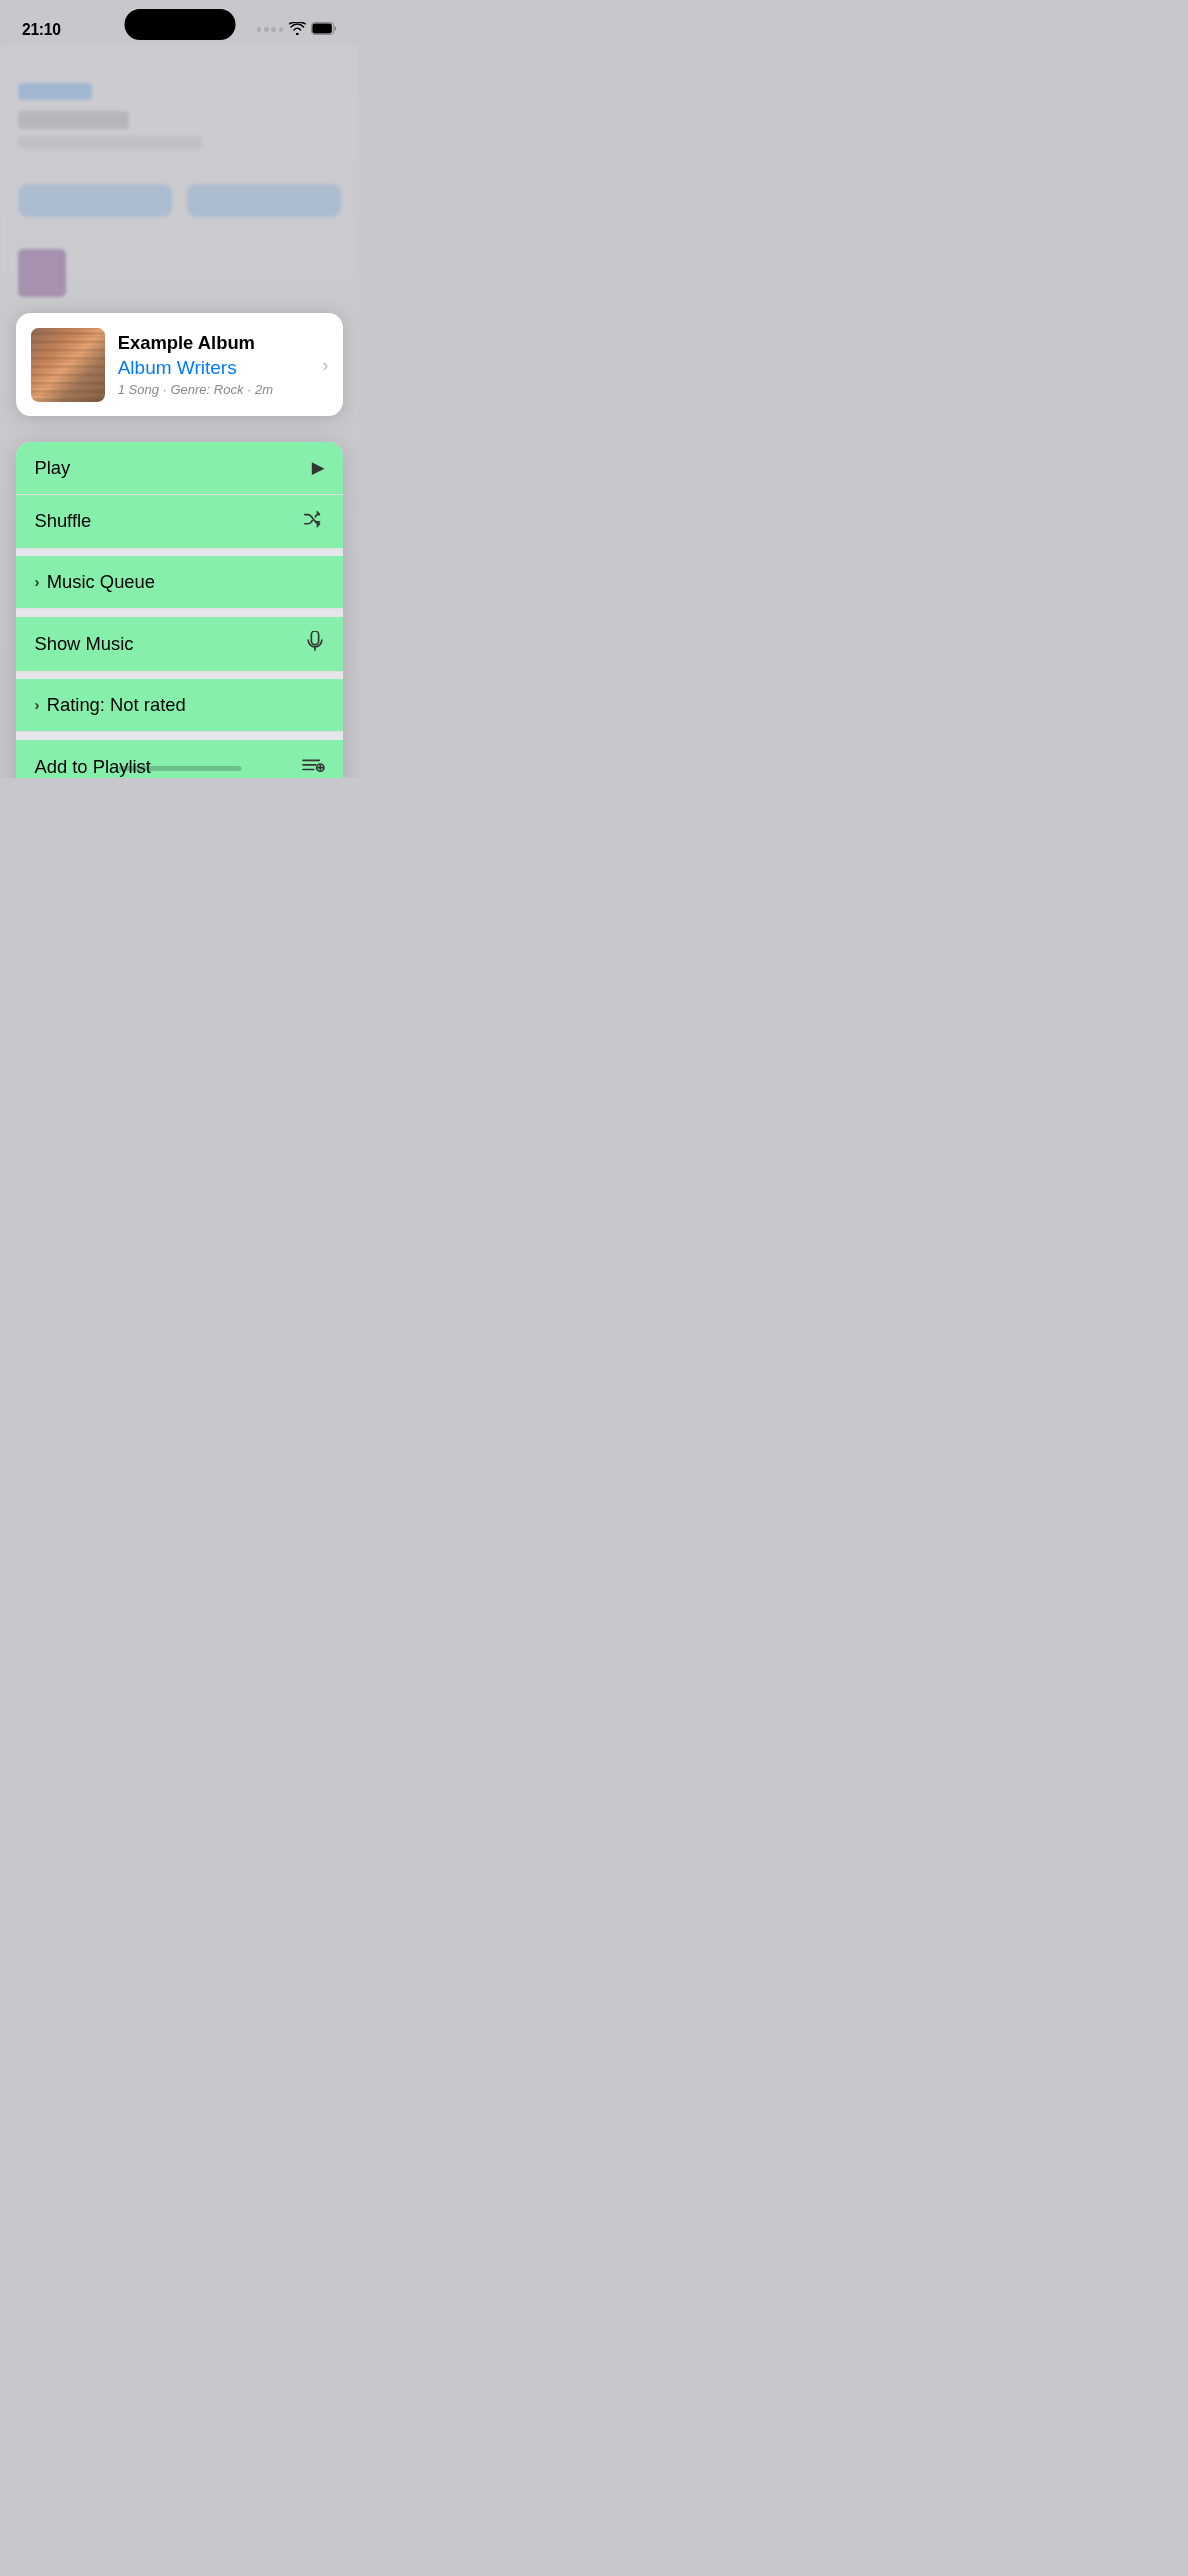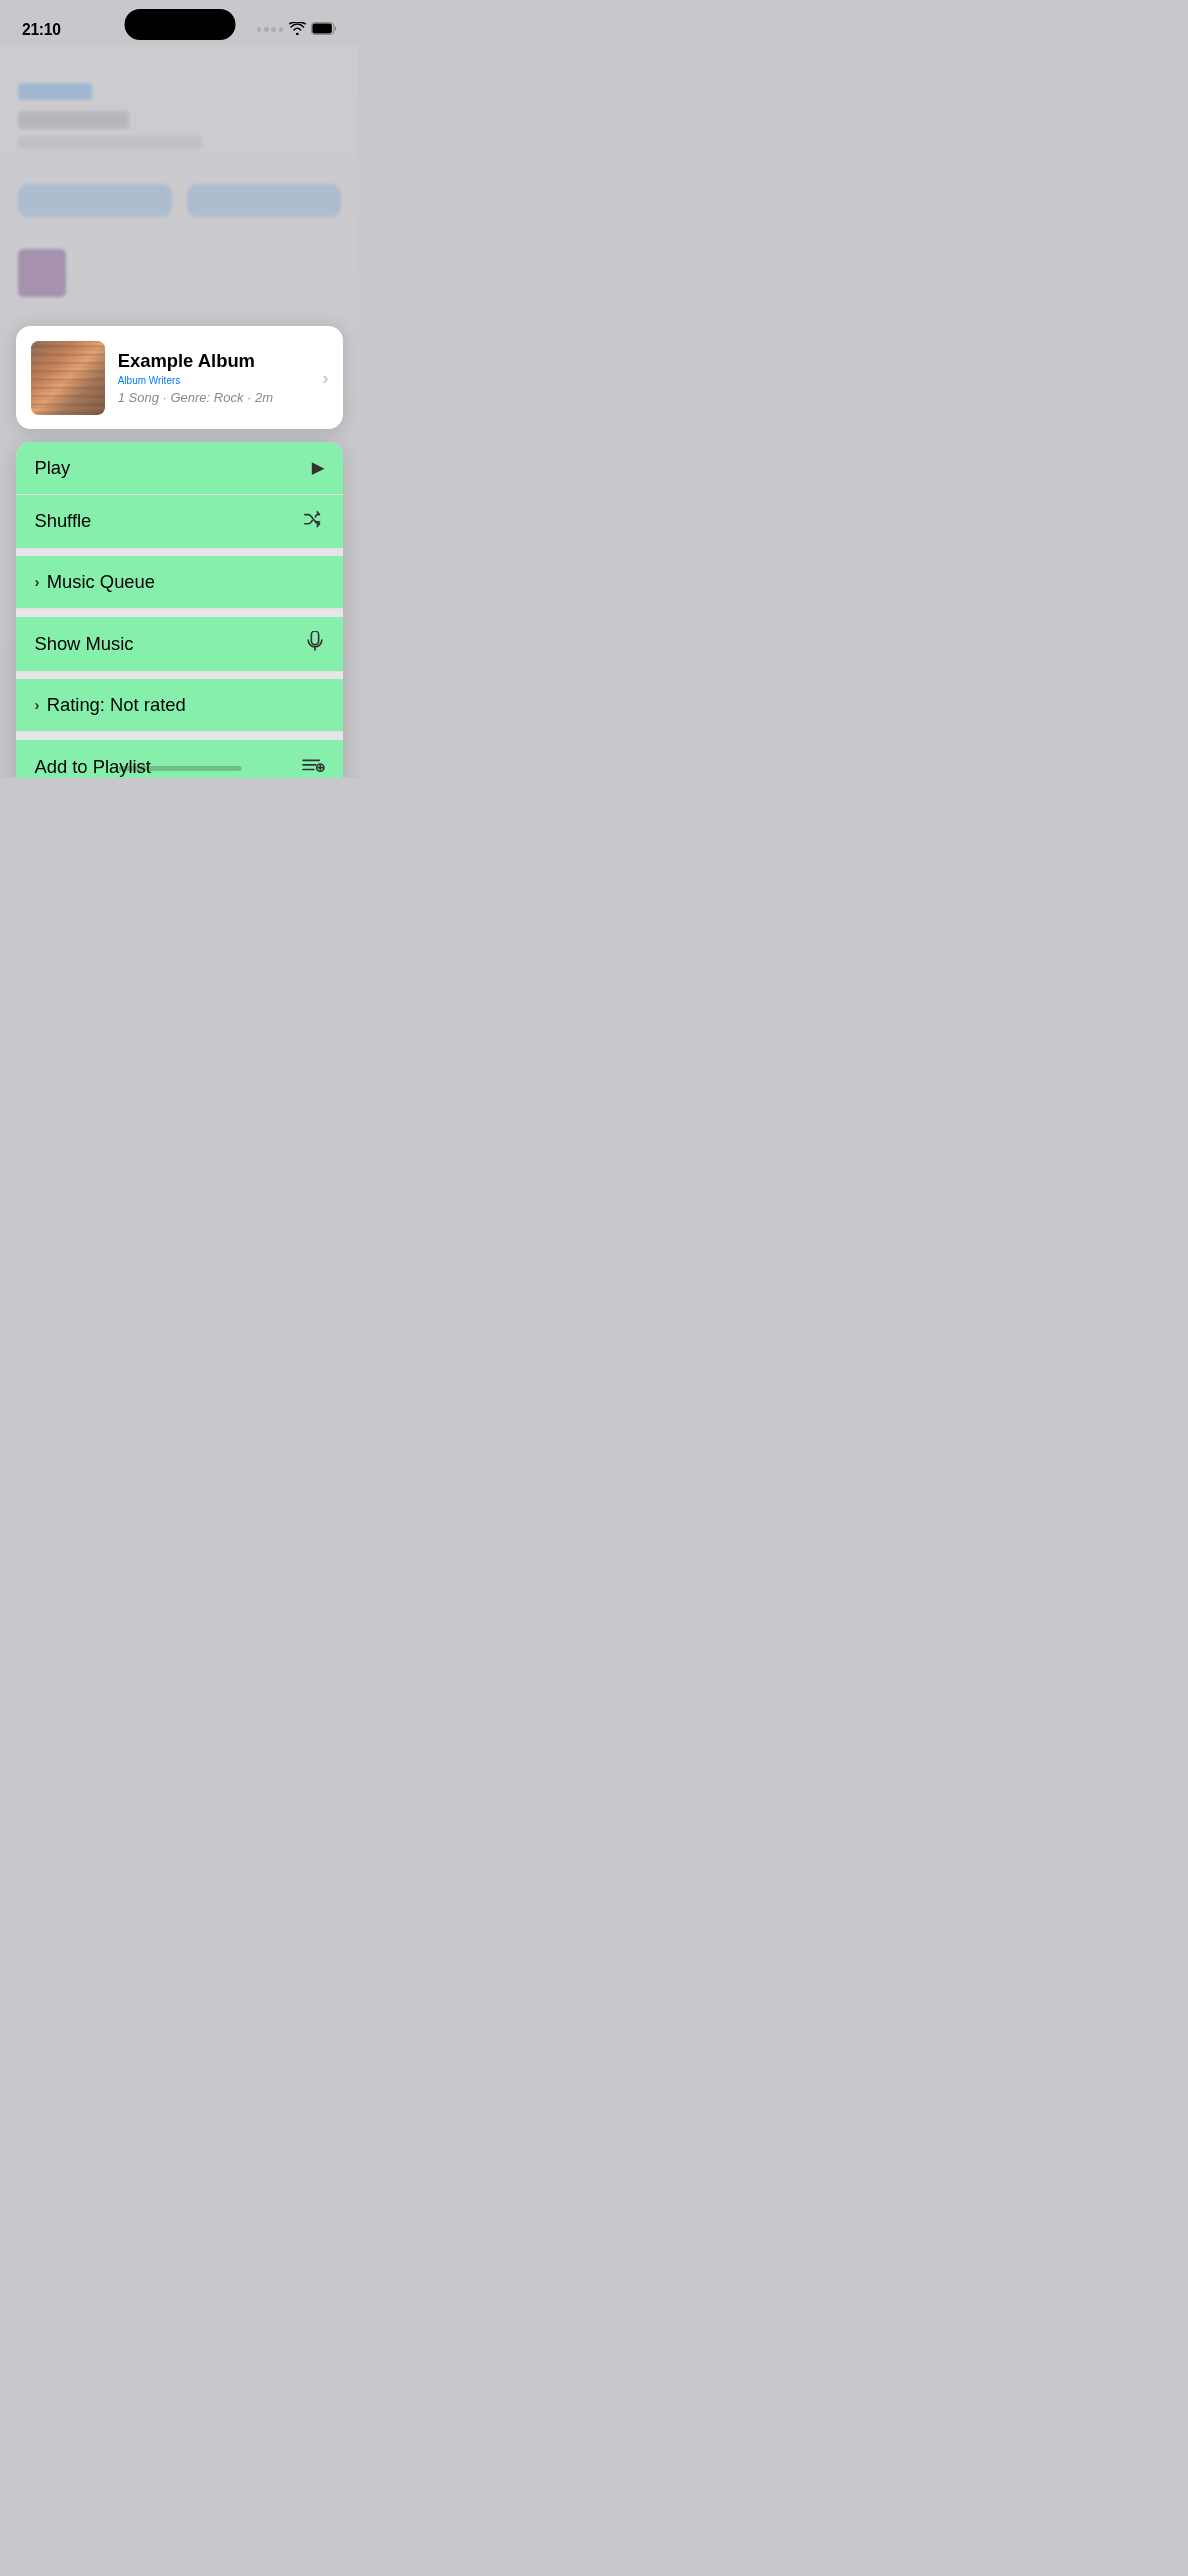--- a/index.html
+++ b/index.html
@@ -168,21 +168,21 @@
       width: 327px;
       background: #fff;
       border-radius: 14.7px;
       padding: 14.7px;
       display: flex;
       align-items: center;
       gap: 13px;
       margin-bottom: 9.2px;
       box-shadow: 0 1.8px 18.4px rgba(0,0,0,0.15);
       position: absolute;
-      top: 326px;
+      top: 313px;
     }
 
     .album-art {
       width: 74px;
       height: 74px;
       border-radius: 7.4px;
       overflow: hidden;
       flex-shrink: 0;
     }
 
@@ -214,21 +214,21 @@
 
     .album-title {
       font-size: 18.4px;
       font-weight: 600;
       color: #000;
       line-height: 1.2;
       margin-bottom: 2.8px;
     }
 
     .album-artist {
-      font-size: 10px;
+      font-size: 19px;
       color: #007AFF;
       margin-bottom: 3.7px;
     }
 
     .album-meta {
       font-size: 13px;
       color: #888;
       font-style: italic;
     }
 

